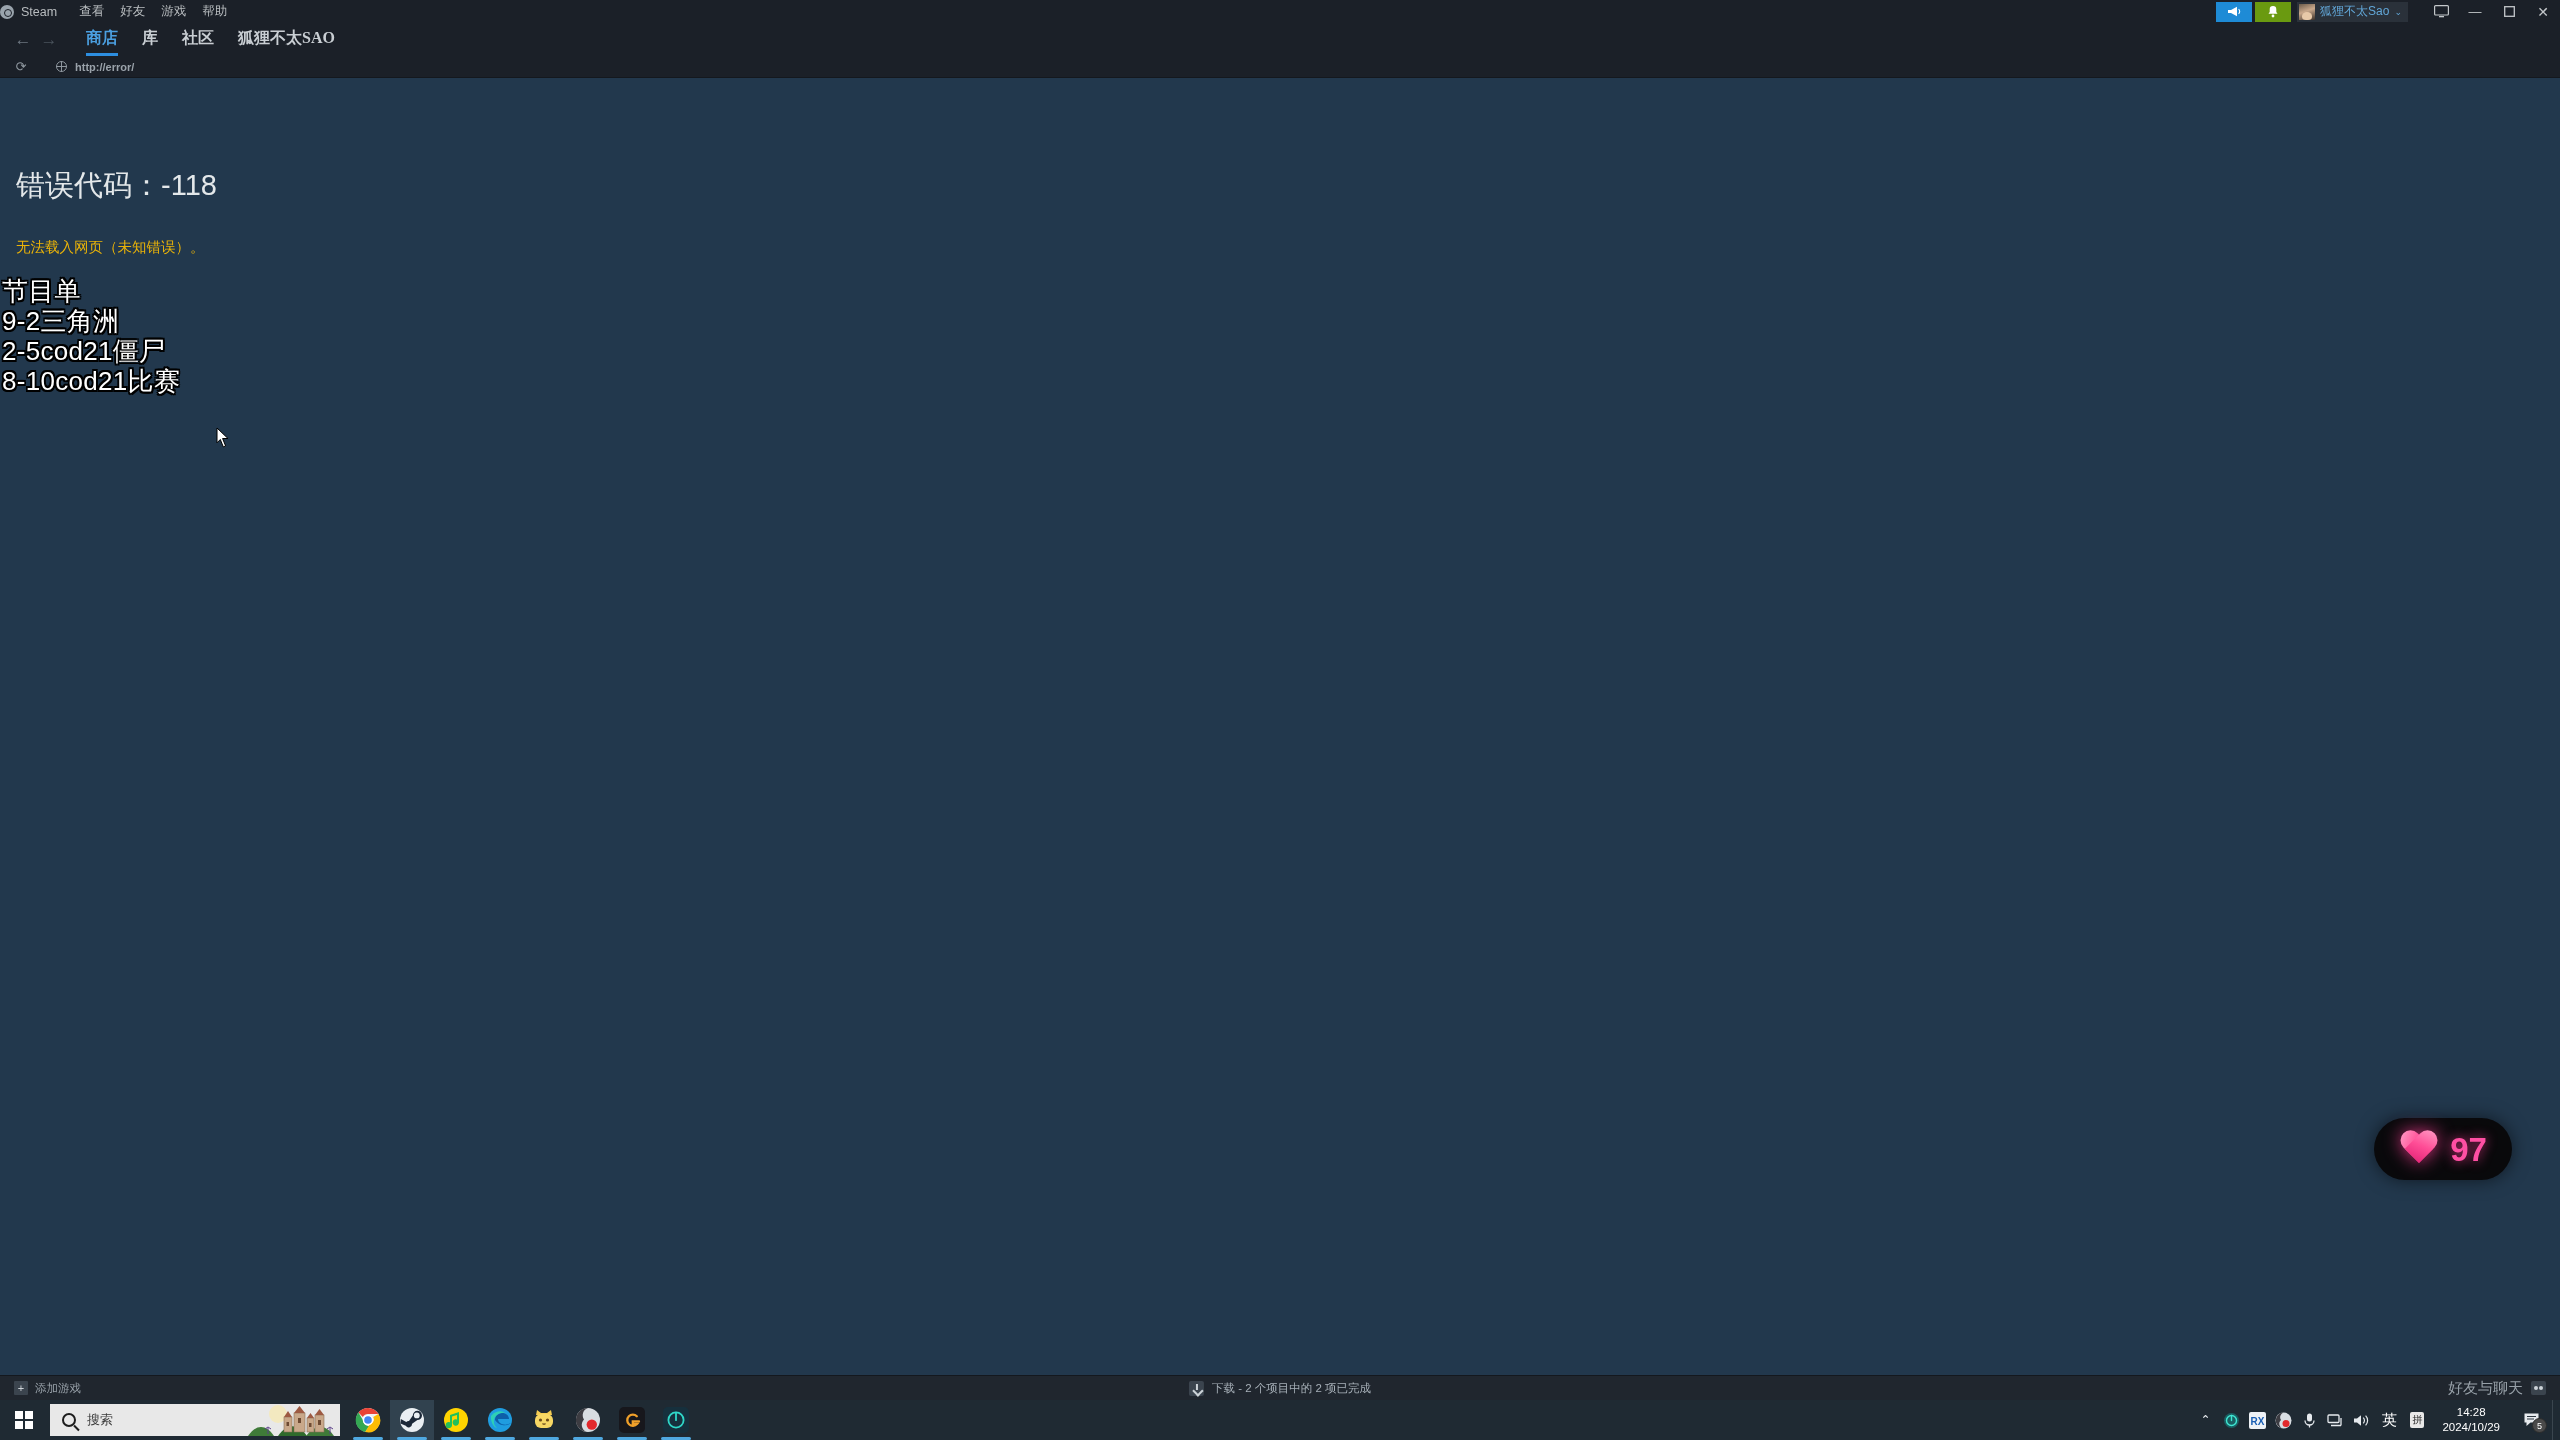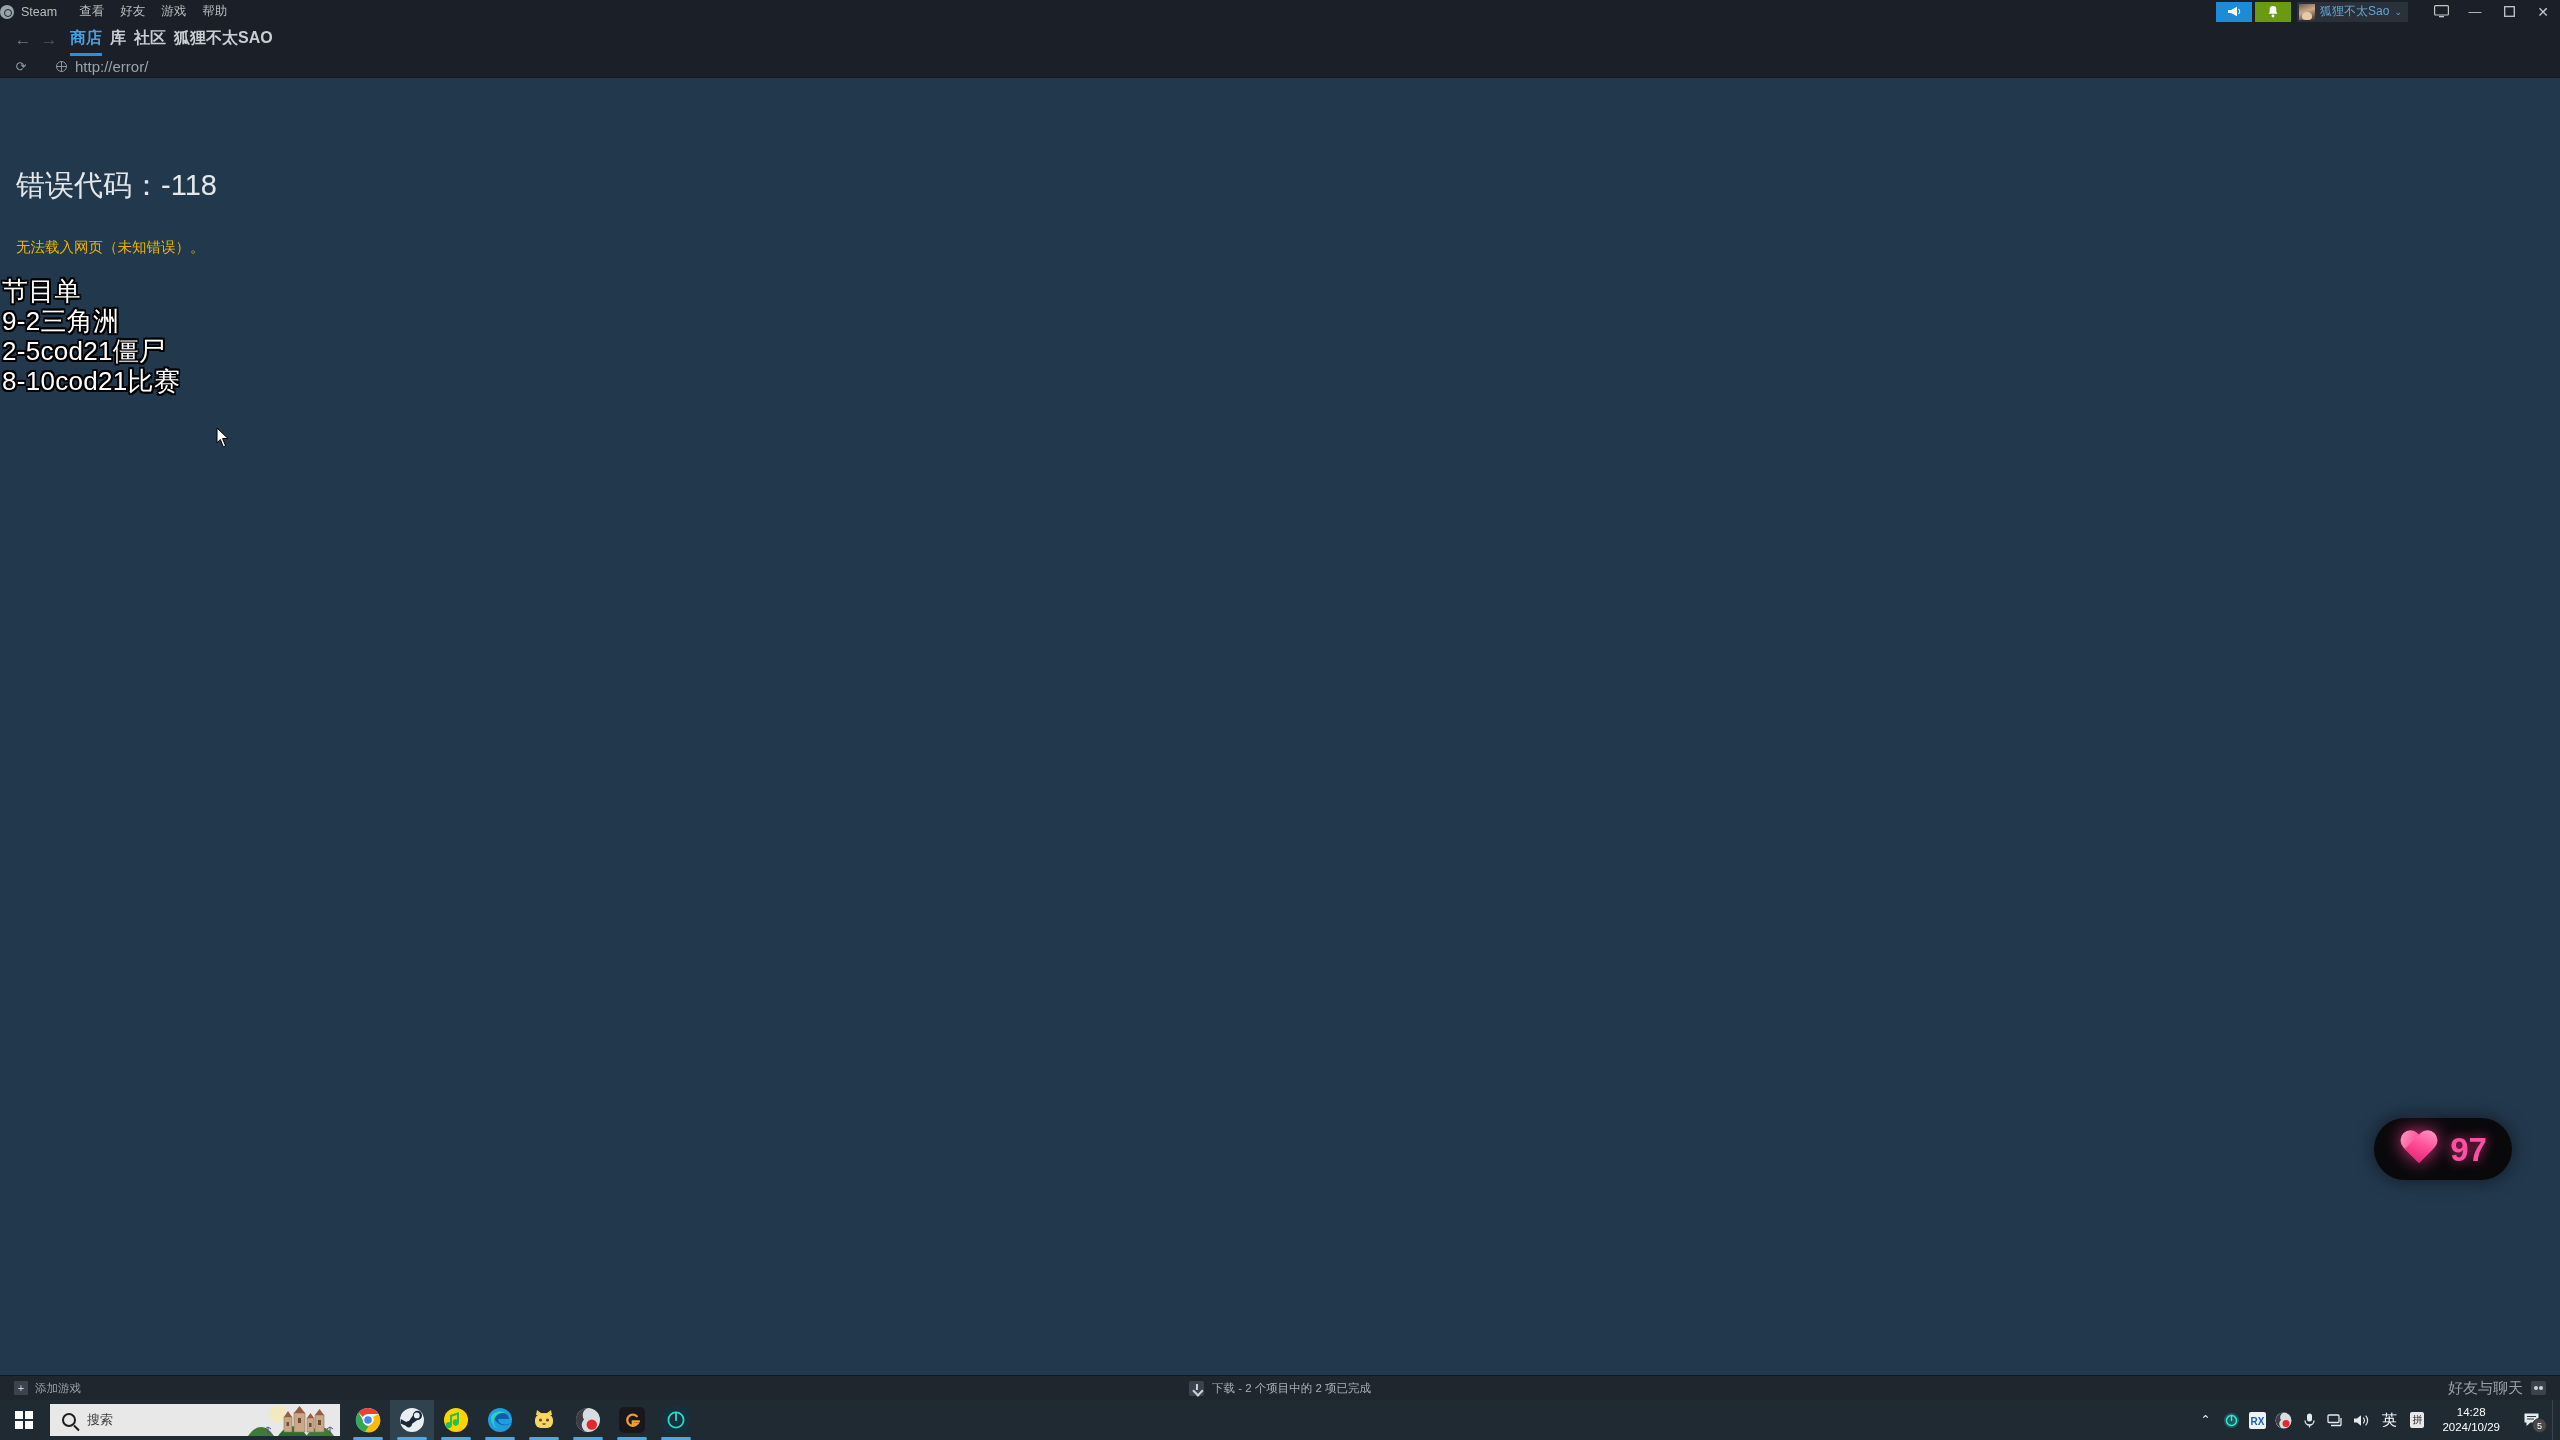--- a/index.html
+++ b/index.html
@@ -74,22 +74,22 @@
   .navbar{
     height:33px; display:flex; align-items:center; padding-left:10px;
     flex:0 0 auto;
   }
   .navarrow{
     width:26px; height:26px; display:flex; align-items:center; justify-content:center;
     color:#6d7680; font-size:17px; cursor:pointer;
   }
   .navarrow.fwd{ color:#4a535c; }
   .navtab{
-    color:#c9ced3; font-size:16px; font-weight:bold; margin-left:8px;
-    padding-bottom:3px; position:relative; cursor:pointer; white-space:nowrap;
+    color:#c9ced3; font-size:16px; font-weight:bold; margin-left:24px;
+    padding-bottom:3px; position:relative; cursor:pointer; white-space:nowrap;font-family:Liberation Serif, serif;
   }
   .navtab.active{ color:#4b9fe0; }
   .navtab.active::after{
     content:""; position:absolute; left:0; right:0; bottom:-4px; height:3px;
     background:#2d8ee0;
   }
 
   
   .urlbar{
     height:22px; display:flex; align-items:center; padding-left:10px;
@@ -99,21 +99,21 @@
   .globe-ic{
     width:11px; height:11px; border-radius:50%; border:1.3px solid #8e969e;
     margin:0 8px 0 24px; position:relative; flex:0 0 auto;
   }
   .globe-ic::before{
     content:""; position:absolute; left:-1.3px; top:4px; width:11px; height:1.3px; background:#8e969e;
   }
   .globe-ic::after{
     content:""; position:absolute; left:4px; top:-1.3px; width:1.3px; height:11px; background:#8e969e;
   }
-  .url-text{ color:#9aa2aa; font-size:15px; }
+  .url-text{ color:#9aa2aa; font-size:11px;font-weight:bold; }
 
   
   .page{
     flex:1 1 auto; background:#22384d; position:relative; overflow:hidden;
   }
   .err-title{
     position:absolute; left:16px; top:88px;
     color:#e4e8ea; font-size:29px; font-weight:normal; white-space:nowrap;
   }
   .err-sub{

